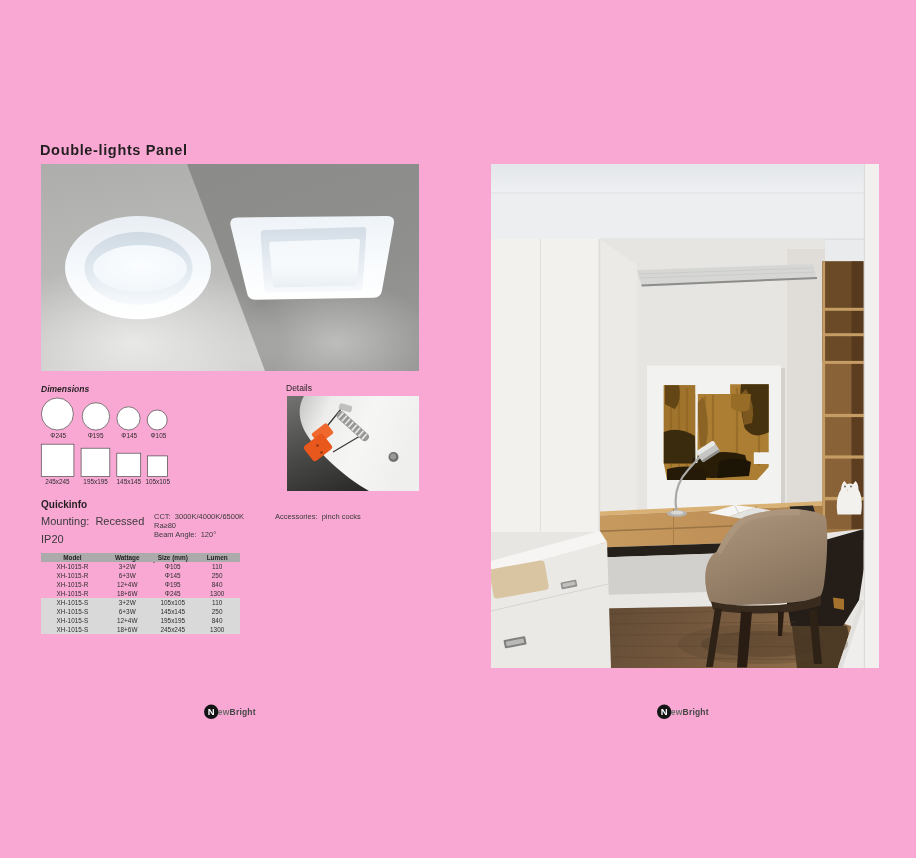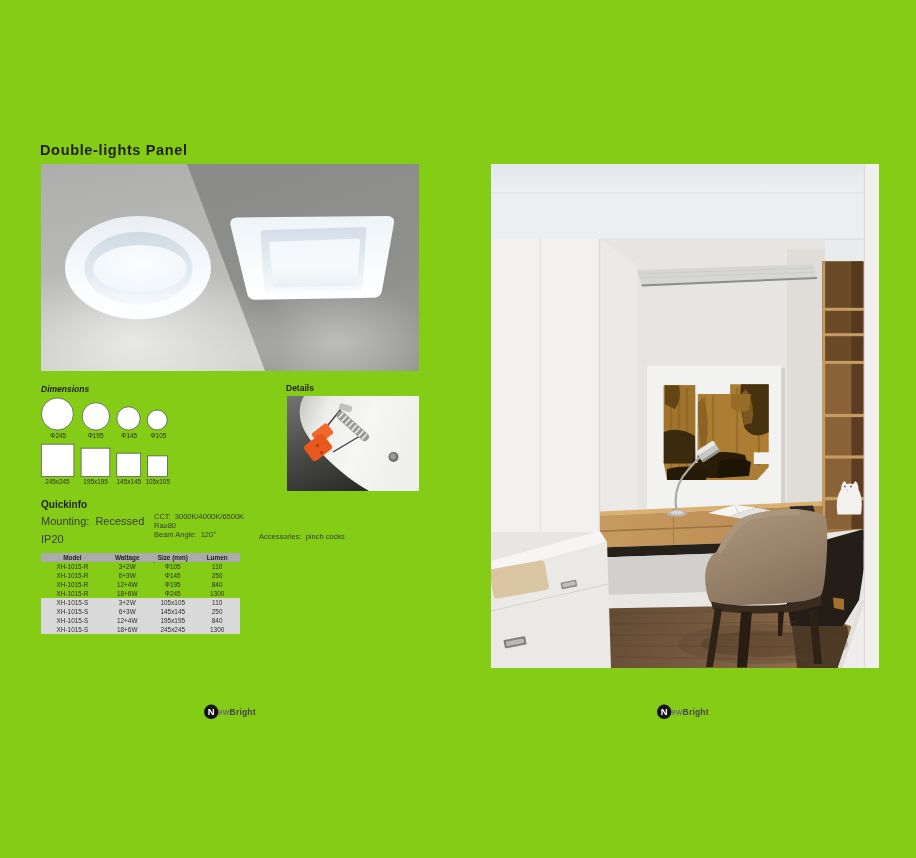--- a/index.html
+++ b/index.html
@@ -1,16 +1,16 @@
 <!DOCTYPE html>
 <html><head>
 <meta charset="utf-8">
 <style>
   html,body{margin:0;padding:0;background:#fff;}
-  #page{position:relative;width:916px;height:858px;background:#84cc16;overflow:hidden;
+  #page{position:relative;width:916px;height:858px;background:#f9a8d4;overflow:hidden;
         font-family:"Liberation Sans",sans-serif;}
   .abs{position:absolute;}
 </style>
 </head>
 <body>
 <div id="page">
 
   <div class="abs" style="left:40px;top:141.5px;font-size:14.5px;font-weight:bold;color:#231f20;letter-spacing:0.65px;">Double-lights Panel</div>
 
   <div class="abs" style="left:41px;top:164px;">
@@ -118,21 +118,21 @@
         <text x="120.4" y="41.6">Φ105</text>
 
         <text x="19.4" y="88">245x245</text>
         <text x="57.6" y="88">195x195</text>
         <text x="90.8" y="88">145x145</text>
         <text x="119.7" y="88">105x105</text>
       </g>
     </svg>
   </div>
 
-  <div class="abs" style="left:286px;top:383px;font-size:8.5px;font-weight:bold;color:#231f20;">Details</div>
+  <div class="abs" style="left:286px;top:383px;font-size:8.5px;font-weight:normal;color:#231f20;">Details</div>
 
   <div class="abs" style="left:286.5px;top:395.5px;">
     <svg width="132" height="95" viewBox="0 0 132 95">
       <defs>
         <linearGradient id="detBg" x1="0" y1="0" x2="0.6" y2="1">
           <stop offset="0" stop-color="#737371"></stop>
           <stop offset="0.5" stop-color="#4a4a48"></stop>
           <stop offset="1" stop-color="#282826"></stop>
         </linearGradient>
         <linearGradient id="discGrad" x1="0" y1="0" x2="1" y2="0.35">
@@ -171,21 +171,21 @@
   <div class="abs" style="left:41px;top:499px;font-size:10px;font-weight:bold;color:#231f20;">Quickinfo</div>
 
   <div class="abs" style="left:41px;top:511.5px;font-size:11px;color:#3a3a3a;line-height:18px;white-space:pre;">Mounting:  Recessed
 IP20
 Material:  aluminium &amp; plastic</div>
 
   <div class="abs" style="left:154px;top:511.5px;font-size:7.5px;color:#3a3a3a;line-height:9px;white-space:pre;">CCT:  3000K/4000K/6500K
 Ra≥80
 Beam Angle:  120°</div>
 
-  <div class="abs" style="left:259px;top:511.5px;font-size:7.5px;color:#3a3a3a;white-space:pre;margin-top:20px;">Accessories:  pinch cocks</div>
+  <div class="abs" style="left:275px;top:511.5px;font-size:7.5px;color:#3a3a3a;white-space:pre;">Accessories:  pinch cocks</div>
 
   <div class="abs" style="left:41.3px;top:552.7px;">
     <table style="border-collapse:collapse;table-layout:fixed;width:198.5px;font-size:6.4px;color:#2d2d2d;text-align:center;">
       <colgroup>
           <col style="width:62.2px">
           <col style="width:47.5px">
           <col style="width:43.5px">
           <col style="width:45.3px">
         </colgroup>
       <tbody>

